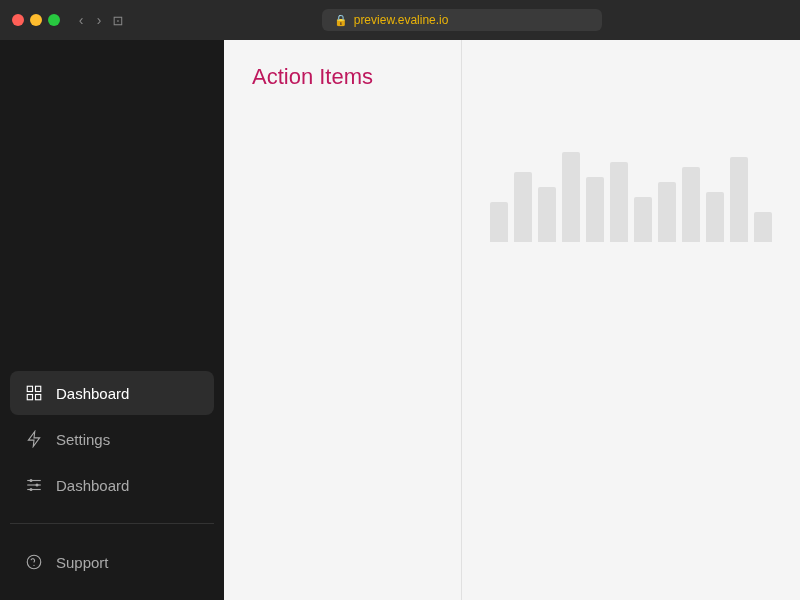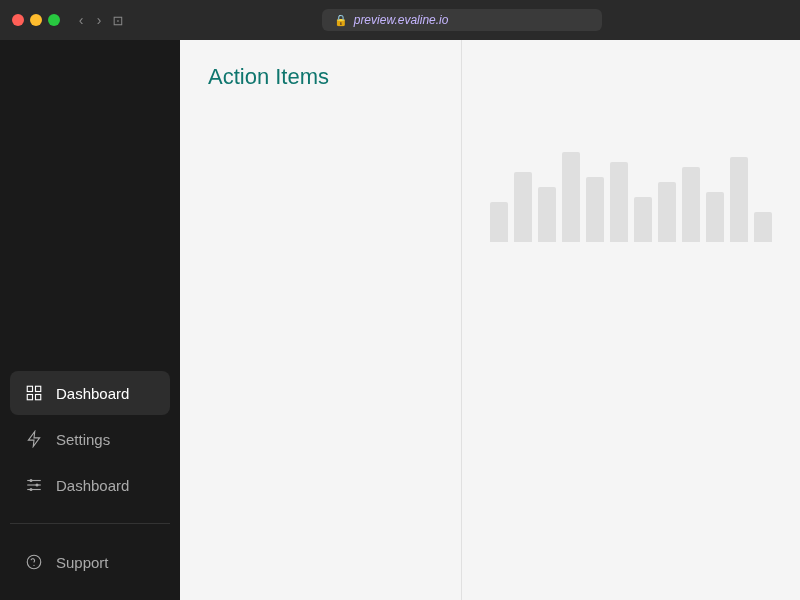--- a/index.html
+++ b/index.html
@@ -80,38 +80,37 @@
       min-width: 200px;
       width: 280px;
     }
 
     .address-bar .lock-icon {
       color: #888;
       font-size: 11px;
     }
 
     .address-bar .url-text {
-      color: #c4b5fd;
+      color: #eab308;
       font-size: 12px;
-      font-style: italic;
     }
 
     
     .app-layout {
       position: absolute;
       top: 40px;
       left: 0;
       right: 0;
       bottom: 0;
       display: flex;
     }
 
     
     .sidebar {
-      width: 180px;
+      width: 224px;
       background: #1a1a1a;
       display: flex;
       flex-direction: column;
       flex-shrink: 0;
     }
 
     .sidebar-top {
       flex: 1;
       display: flex;
       flex-direction: column;
@@ -195,21 +194,21 @@
     }
 
     .panel-right {
       flex: 1;
       padding: 24px 28px;
     }
 
     .panel-title {
       font-size: 22px;
       font-weight: 500;
-      color: #0f766e;
+      color: #be185d;
       margin-bottom: 16px;
     }
 
     .panel-content {
       padding-top: 8px;
     }
 
     
     .chart-area {
       margin-top: 80px;

